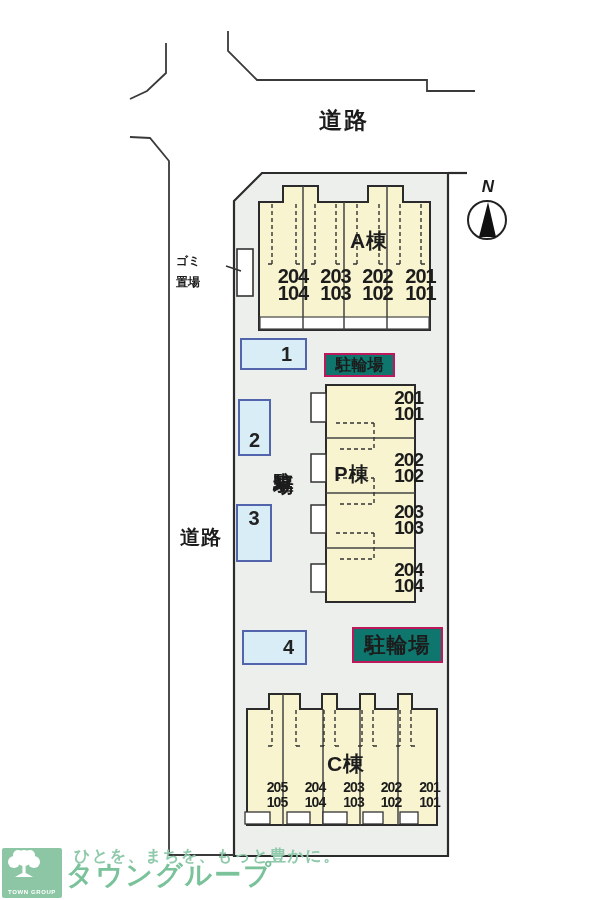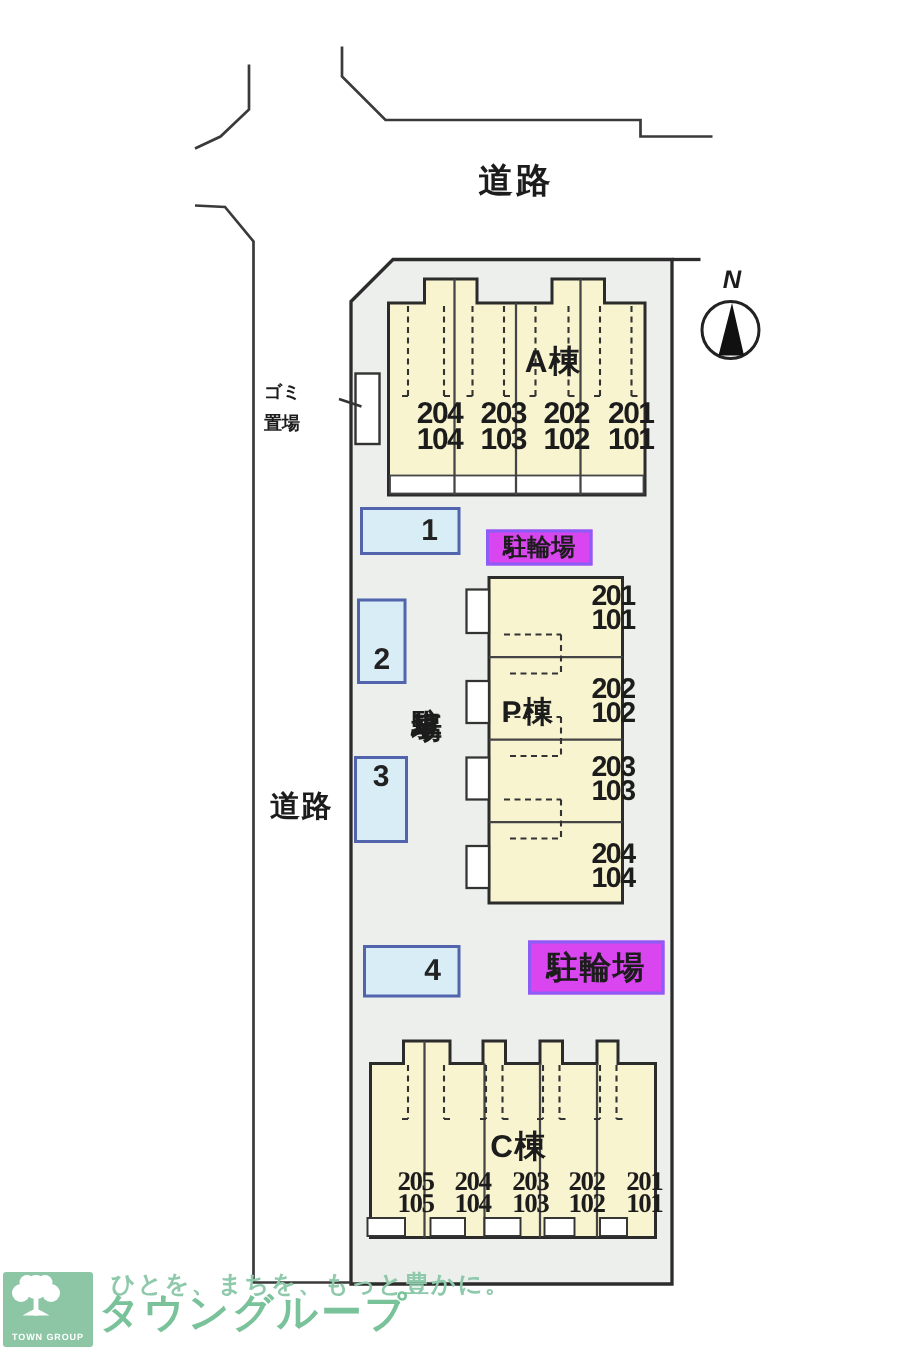--- a/index.html
+++ b/index.html
@@ -14,26 +14,26 @@
   .road-top{left:294px;top:105px;width:100px;font-size:23px;font-weight:700;letter-spacing:2px;}
   .road-left{left:172px;top:524px;width:58px;font-size:20px;font-weight:700;letter-spacing:1px;}
   
   .bname{font-weight:700;letter-spacing:1px;}
   .a-name{left:329px;top:227px;width:80px;font-size:21px;}
   .p-name{left:328px;top:461px;width:48px;font-size:20px;}
   .c-name{left:306px;top:750px;width:80px;font-size:21px;}
   
   .u{position:absolute;text-align:center;font-weight:600;letter-spacing:-1px;padding-left:12px;}
   .ua{top:268px;font-size:20px;line-height:17px;}
-  .uc{top:780px;font-size:18px;line-height:15px;font-family:Liberation Serif, serif;}
+  .uc{top:780px;font-size:14px;line-height:15px;}
   .up{width:46px;text-align:right;font-size:19px;line-height:16px;font-weight:600;letter-spacing:-1px;}
   
   .garbage{left:176px;top:251px;width:52px;font-size:12px;font-weight:700;line-height:21px;}
   
-  .bike{position:absolute;background:#d946ef;border:2px solid #8b5cf6;display:flex;align-items:center;justify-content:center;font-weight:700;box-sizing:border-box;}
+  .bike{position:absolute;background:#0f766e;border:2px solid #be185d;display:flex;align-items:center;justify-content:center;font-weight:700;box-sizing:border-box;}
   .bike-top{left:324px;top:353px;width:71px;height:24px;font-size:16px;}
   .bike-bottom{left:352px;top:627px;width:91px;height:36px;font-size:21px;letter-spacing:1px;}
   
   .car-park{left:271px;top:455px;height:80px;writing-mode:vertical-rl;text-orientation:upright;font-size:20px;font-weight:700;letter-spacing:2px;}
   
   .pspace{position:absolute;background:#d9edf6;border:2px solid #5264ab;box-sizing:border-box;display:flex;font-size:20px;font-weight:600;color:#222;}
   .ps1{left:240px;top:338px;width:67px;height:32px;align-items:center;justify-content:flex-end;padding-right:13px;}
   .ps2{left:238px;top:399px;width:33px;height:57px;align-items:flex-end;justify-content:center;padding-bottom:2px;}
   .ps3{left:236px;top:504px;width:36px;height:58px;align-items:flex-start;justify-content:center;padding-top:1px;}
   .ps4{left:242px;top:630px;width:65px;height:35px;align-items:center;justify-content:flex-end;padding-right:11px;}

